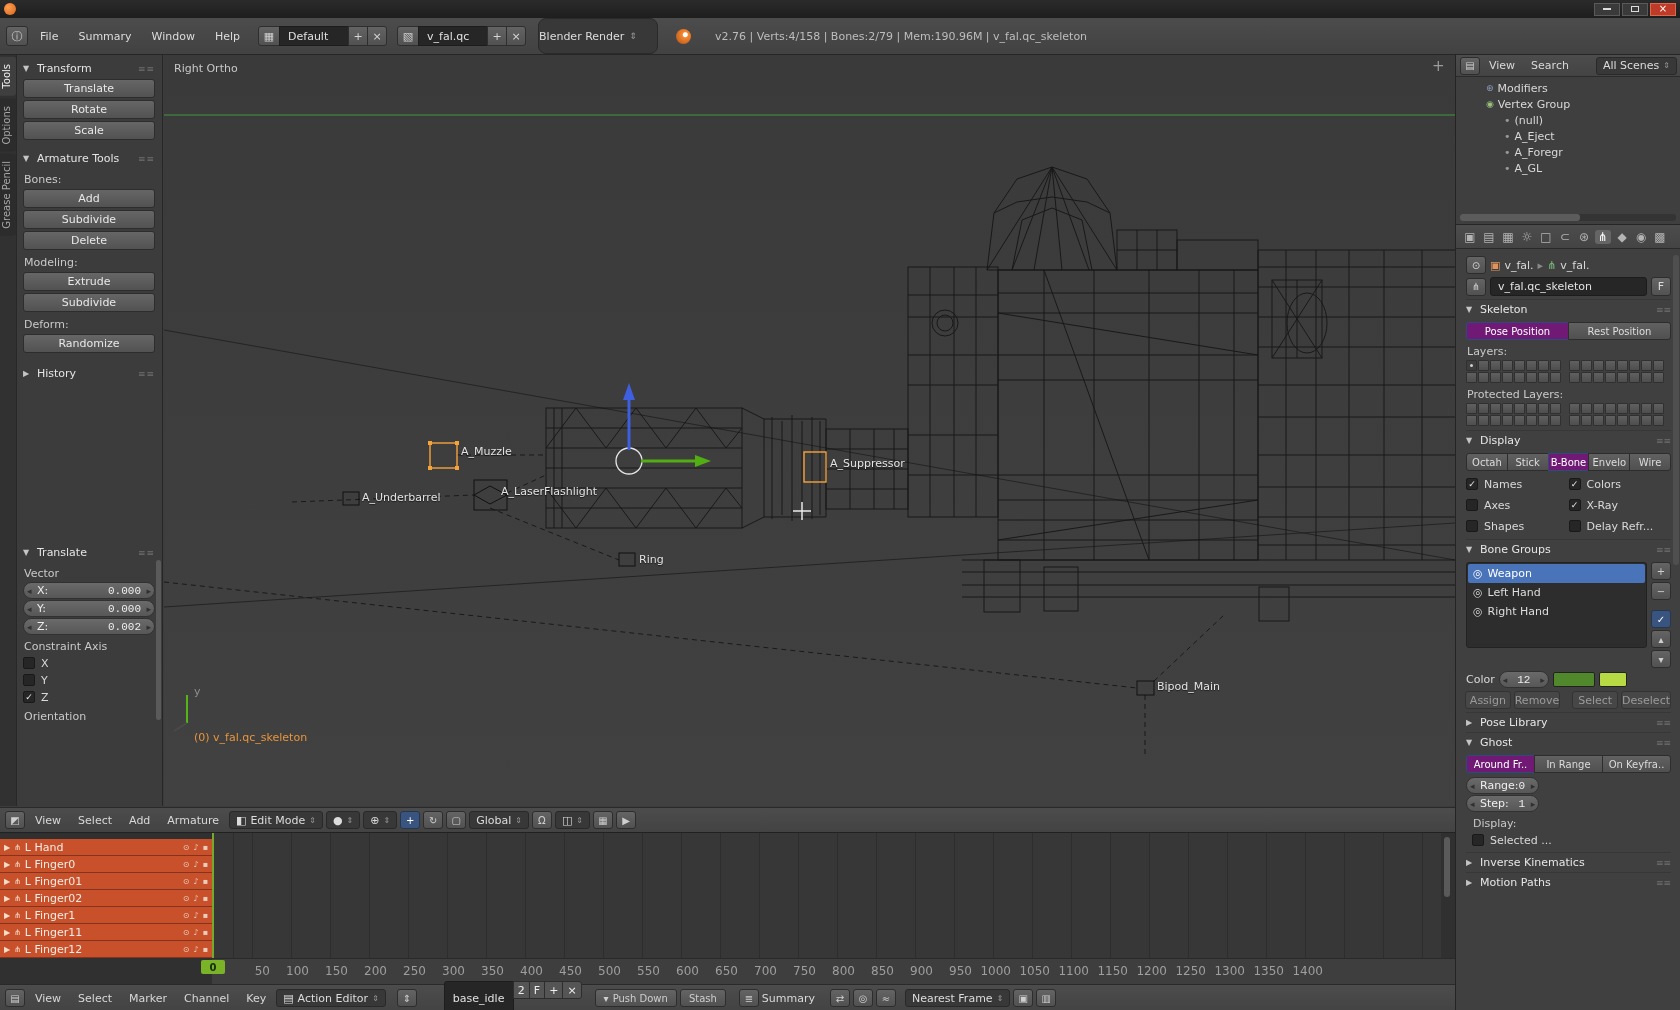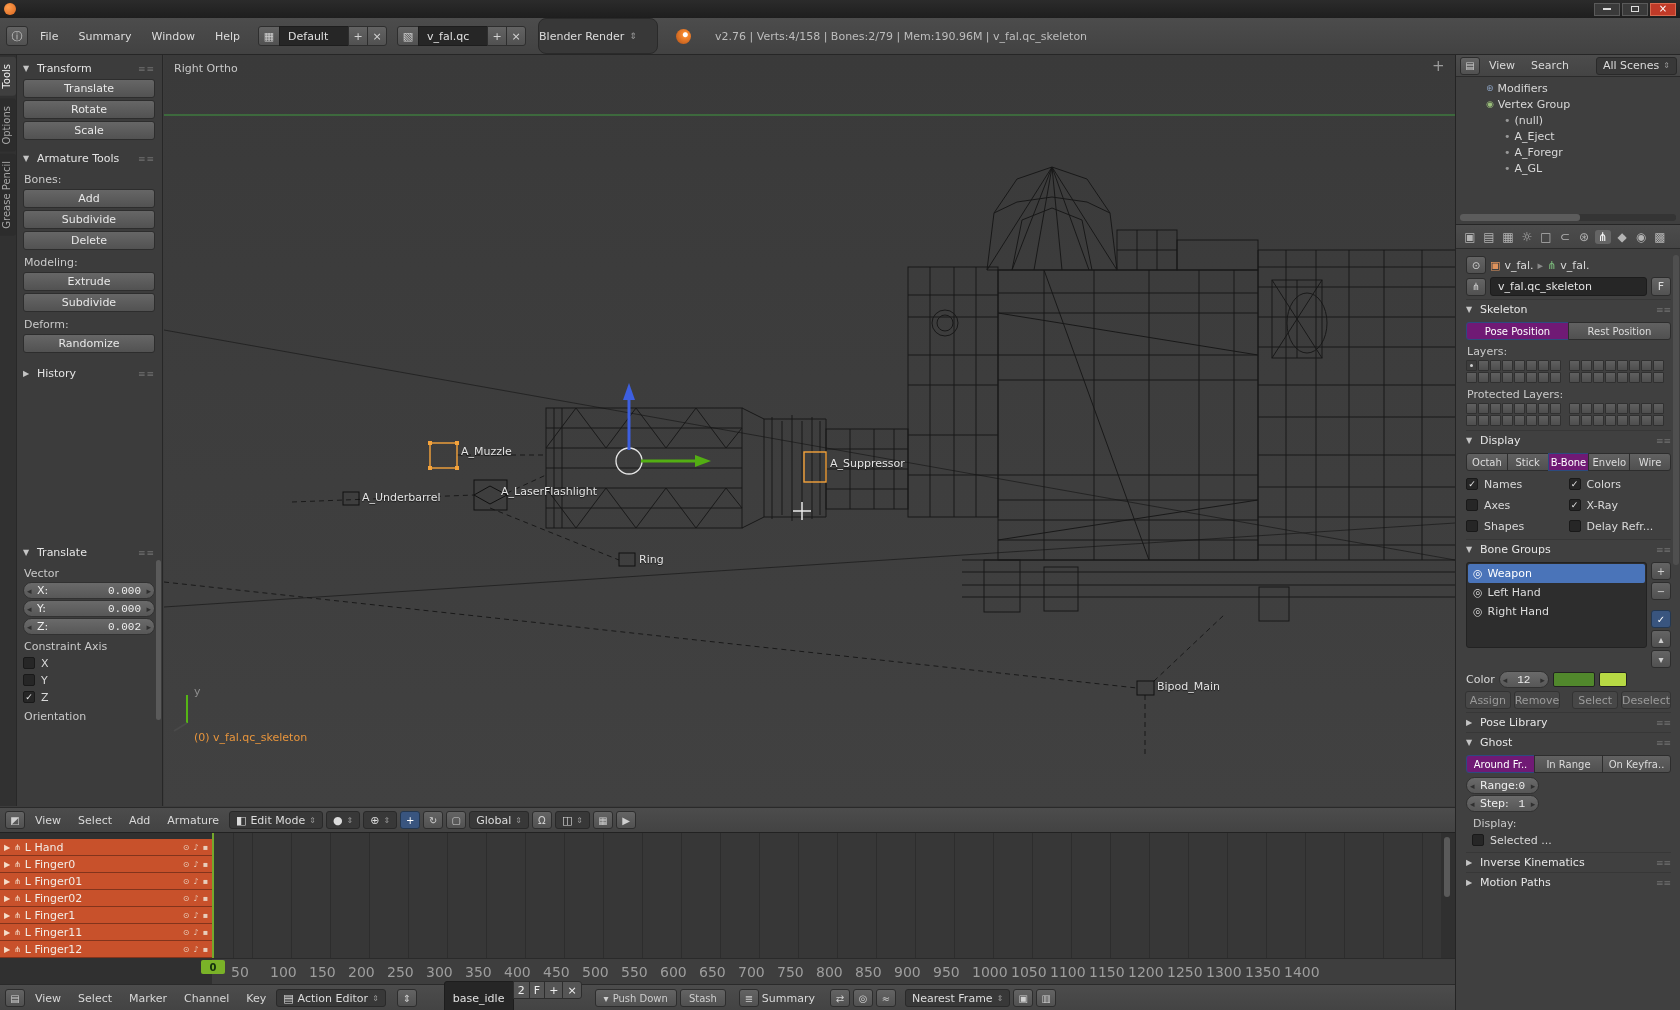--- a/index.html
+++ b/index.html
@@ -139,21 +139,21 @@
     background-image:repeating-linear-gradient(90deg,#2d2d2d 0 1px,transparent 1px 39px);
     background-position:39px 0;border-left:1px solid #262626;}
   .ds-channels{left:0;top:6px;width:212px;}
   .chan{height:17px;background:#c8512b;border-bottom:1px solid rgba(0,0,0,.35);
     display:flex;align-items:center;gap:4px;padding:0 4px;color:#f2ece6;}
   .chan .ic{font-size:8px;color:#f6ddc9;}
   .chan .tail{margin-left:auto;display:flex;gap:4px;color:#e8cdbb;font-size:8px;}
   .ds-frameline{left:212px;top:0;width:2px;height:125px;background:#76a82c;}
   .ds-ruler{left:212px;top:125px;width:1243px;height:26px;background:#3e3e3e;border-top:1px solid #2a2a2a;}
   .ticks{position:absolute;left:19px;top:5px;display:flex;}
-  .tick{width:39px;text-align:left;color:#9e9e9e;font-size:14px;}
+  .tick{width:39px;text-align:right;color:#9e9e9e;font-size:12px;}
   .framebadge{left:201px;top:127px;width:24px;height:14px;background:#7ab228;border-radius:2px;
     color:#12300e;font-size:10px;display:flex;align-items:center;justify-content:center;font-weight:bold;}
   .ds-vscroll{left:1444px;top:4px;width:6px;height:60px;background:#5a5a5a;border-radius:3px;}
   .dsheader{left:0;top:151px;width:1455px;height:27px;background:linear-gradient(#4c4c4c,#434343);
     border-top:1px solid #2a2a2a;display:flex;align-items:center;padding:0 5px;gap:3px;}
   .badge{height:18px;min-width:16px;padding:0 4px;background:#555;border:1px solid #2d2d2d;
     display:flex;align-items:center;justify-content:center;color:#eee;}
   svg{display:block;}
 </style>
 </head>

